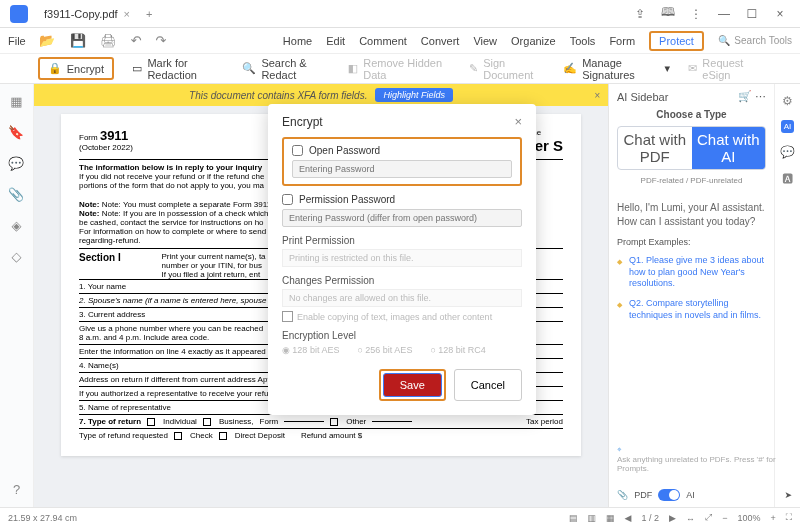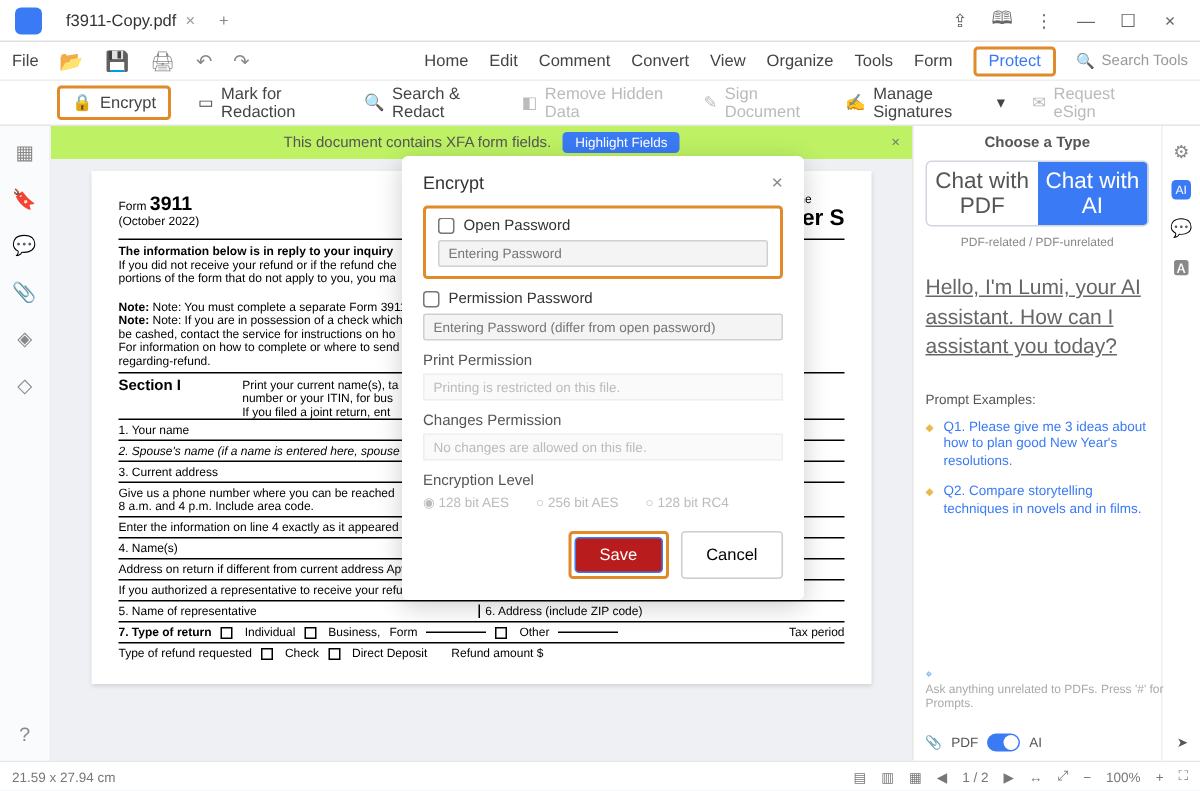--- a/index.html
+++ b/index.html
@@ -20,38 +20,38 @@
 .search-tools { color: #999; font-size: 10px; display:flex; align-items:center; gap:4px;}
 .ribbon { height: 30px; display: flex; align-items: center; background: #fff; padding: 0 38px; gap: 18px; border-bottom: 1px solid #e5e5e5; }
 .ribbon-item { display: flex; align-items: center; gap: 5px; font-size: 11px; color: #444; cursor: pointer; }
 .ribbon-item.disabled { color: #bbb; }
 .ribbon-item.boxed { border: 2px solid #e08a2a; padding: 3px 8px; border-radius: 3px; }
 .content { display: flex; height: calc(100% - 28px - 26px - 30px - 20px); }
 .leftbar { width: 34px; background: #fafbfc; border-right: 1px solid #eee; display: flex; flex-direction: column; align-items: center; padding-top: 10px; gap: 16px; }
 .leftbar span { color: #888; font-size: 13px; cursor: pointer; }
 .leftbar .bottom { margin-top: auto; margin-bottom: 10px; }
 .docarea { flex: 1; background: #eef0f3; position: relative; overflow: hidden; }
-.xfa-banner { height: 22px; background: #bef264; display: flex; align-items: center; justify-content: center; font-size: 10px; color: #555; gap: 8px; position: relative;}
+.xfa-banner { height: 22px; background: #fde047; display: flex; align-items: center; justify-content: center; font-size: 10px; color: #555; gap: 8px; position: relative; font-style: italic;}
 .xfa-banner .hl-btn { background: #3b7af5; color: #fff; padding: 2px 8px; border-radius: 3px; font-size: 9px; cursor:pointer;}
 .xfa-banner .close-b { position:absolute; right:8px; cursor:pointer; color:#777;}
 .docpage { margin: 8px auto; width: 520px; background: #fff; padding: 14px 18px; font-size: 9px; color: #000; box-shadow: 0 1px 3px rgba(0,0,0,.12); }
 .docpage h1 { font-size: 15px; font-weight: bold; margin-bottom: 2px; }
 .docpage .formno { font-size: 8px; }
 .docpage .formno b { font-size: 13px; }
 .docpage hr { margin: 3px 0; border: none; border-top: 1px solid #000; }
 .docpage .row { border-top: 1px solid #000; padding: 2px 0; font-size: 8px; }
 .docpage .section-label { font-weight: bold; font-size: 10px; display:inline-block; width:80px; vertical-align:top;}
 .rightpanel { width: 192px; background: #fff; border-left: 1px solid #e5e5e5; display: flex; position: relative; }
 .ai-content { flex:1; padding: 6px 8px; font-size: 10px; color: #555; }
 .ai-header { display:flex; align-items:center; justify-content:space-between; margin-bottom:6px; font-size:11px;}
 .ai-tabs { display: flex; border: 1px solid #d0d5de; border-radius: 4px; overflow: hidden; margin: 6px 0; }
 .ai-tabs div { flex: 1; text-align: center; padding: 4px 0; font-size: 15px; cursor: pointer; }
 .ai-tabs .active { background: #3b7af5; color: #fff; }
 .ai-sub { text-align: center; font-size: 8px; color: #888; margin-bottom: 16px; }
-.ai-greeting { font-size: 14px; color: #666; line-height: 1.4; margin-bottom: 20px; text-decoration: underline; }
+.ai-greeting { font-size: 10px; color: #666; line-height: 1.4; margin-bottom: 8px; }
 .ai-examples-title { font-size: 9px; color: #555; margin-bottom: 4px; }
 .ai-example { font-size: 9px; color: #3b7af5; padding: 4px 0 4px 12px; line-height: 1.3; position:relative; cursor:pointer;}
 .ai-example::before { content:"◆"; position:absolute; left:0; color:#e8b84a; font-size:7px; top:6px;}
 .ai-input { position: absolute; bottom: 34px; left: 8px; right: 8px; font-size: 8px; color: #aaa; }
 .ai-footer { position: absolute; bottom: 6px; left: 8px; right: 8px; display: flex; align-items: center; gap: 6px; font-size: 9px; }
 .toggle { width: 22px; height: 12px; background: #3b7af5; border-radius: 6px; position: relative; }
 .toggle::after { content:""; width:10px; height:10px; background:#fff; border-radius:50%; position:absolute; right:1px; top:1px;}
 .sidetabs { width: 26px; border-left: 1px solid #eee; display: flex; flex-direction: column; align-items: center; padding-top: 10px; gap: 12px; }
 .sidetabs span { color:#888; font-size:12px; cursor:pointer;}
 .sidetabs .ai-badge { background:#3b7af5; color:#fff; font-size:8px; padding:2px 3px; border-radius:3px;}
@@ -229,20 +229,24 @@
           <span>Check</span>
         <span class="chart-minibox"></span>
           <span>Direct Deposit</span>
         <span style="margin-left:10px;">Refund amount $</span>
       </div>
     </div>
   </div>
 
   <div class="rightpanel">
     <div class="ai-content">
+      <div class="ai-header">
+        <span>AI Sidebar</span>
+        <span><span style="color:#e8b84a;">🛒</span> <span>⋯</span></span>
+      </div>
       <div style="text-align:center; font-size:10px; font-weight:bold;">Choose a Type</div>
       <div class="ai-tabs">
         <div>Chat with PDF</div>
         <div class="active">Chat with AI</div>
       </div>
       <div class="ai-sub">PDF-related / PDF-unrelated</div>
       <div class="ai-greeting">Hello, I'm Lumi, your AI assistant. How can I assistant you today?</div>
       <div class="ai-examples-title">Prompt Examples:</div>
       <div class="ai-example">Q1. Please give me 3 ideas about how to plan good New Year's resolutions.</div>
       <div class="ai-example">Q2. Compare storytelling techniques in novels and in films.</div>
@@ -302,20 +306,24 @@
     <input type="checkbox" style="">
     <span>Permission Password</span>
   </div>
   <input class="pw-input" placeholder="Entering Password (differ from open password)" style="">
 
   <div class="subhead">Print Permission</div>
   <div class="disabled-note">Printing is restricted on this file.</div>
 
   <div class="subhead">Changes Permission</div>
   <div class="disabled-note">No changes are allowed on this file.</div>
+  <div class="disabled-line">
+    <span class="chkbox"></span>
+    <span>Enable copying of text, images and other content</span>
+  </div>
 
   <div class="subhead">Encryption Level</div>
   <div class="enc-opts">
     <span>◉ <span>128 bit AES</span></span>
     <span>○ <span>256 bit AES</span></span>
     <span>○ <span>128 bit RC4</span></span>
   </div>
 
   <div class="btn-row">
     <span class="save-box">

